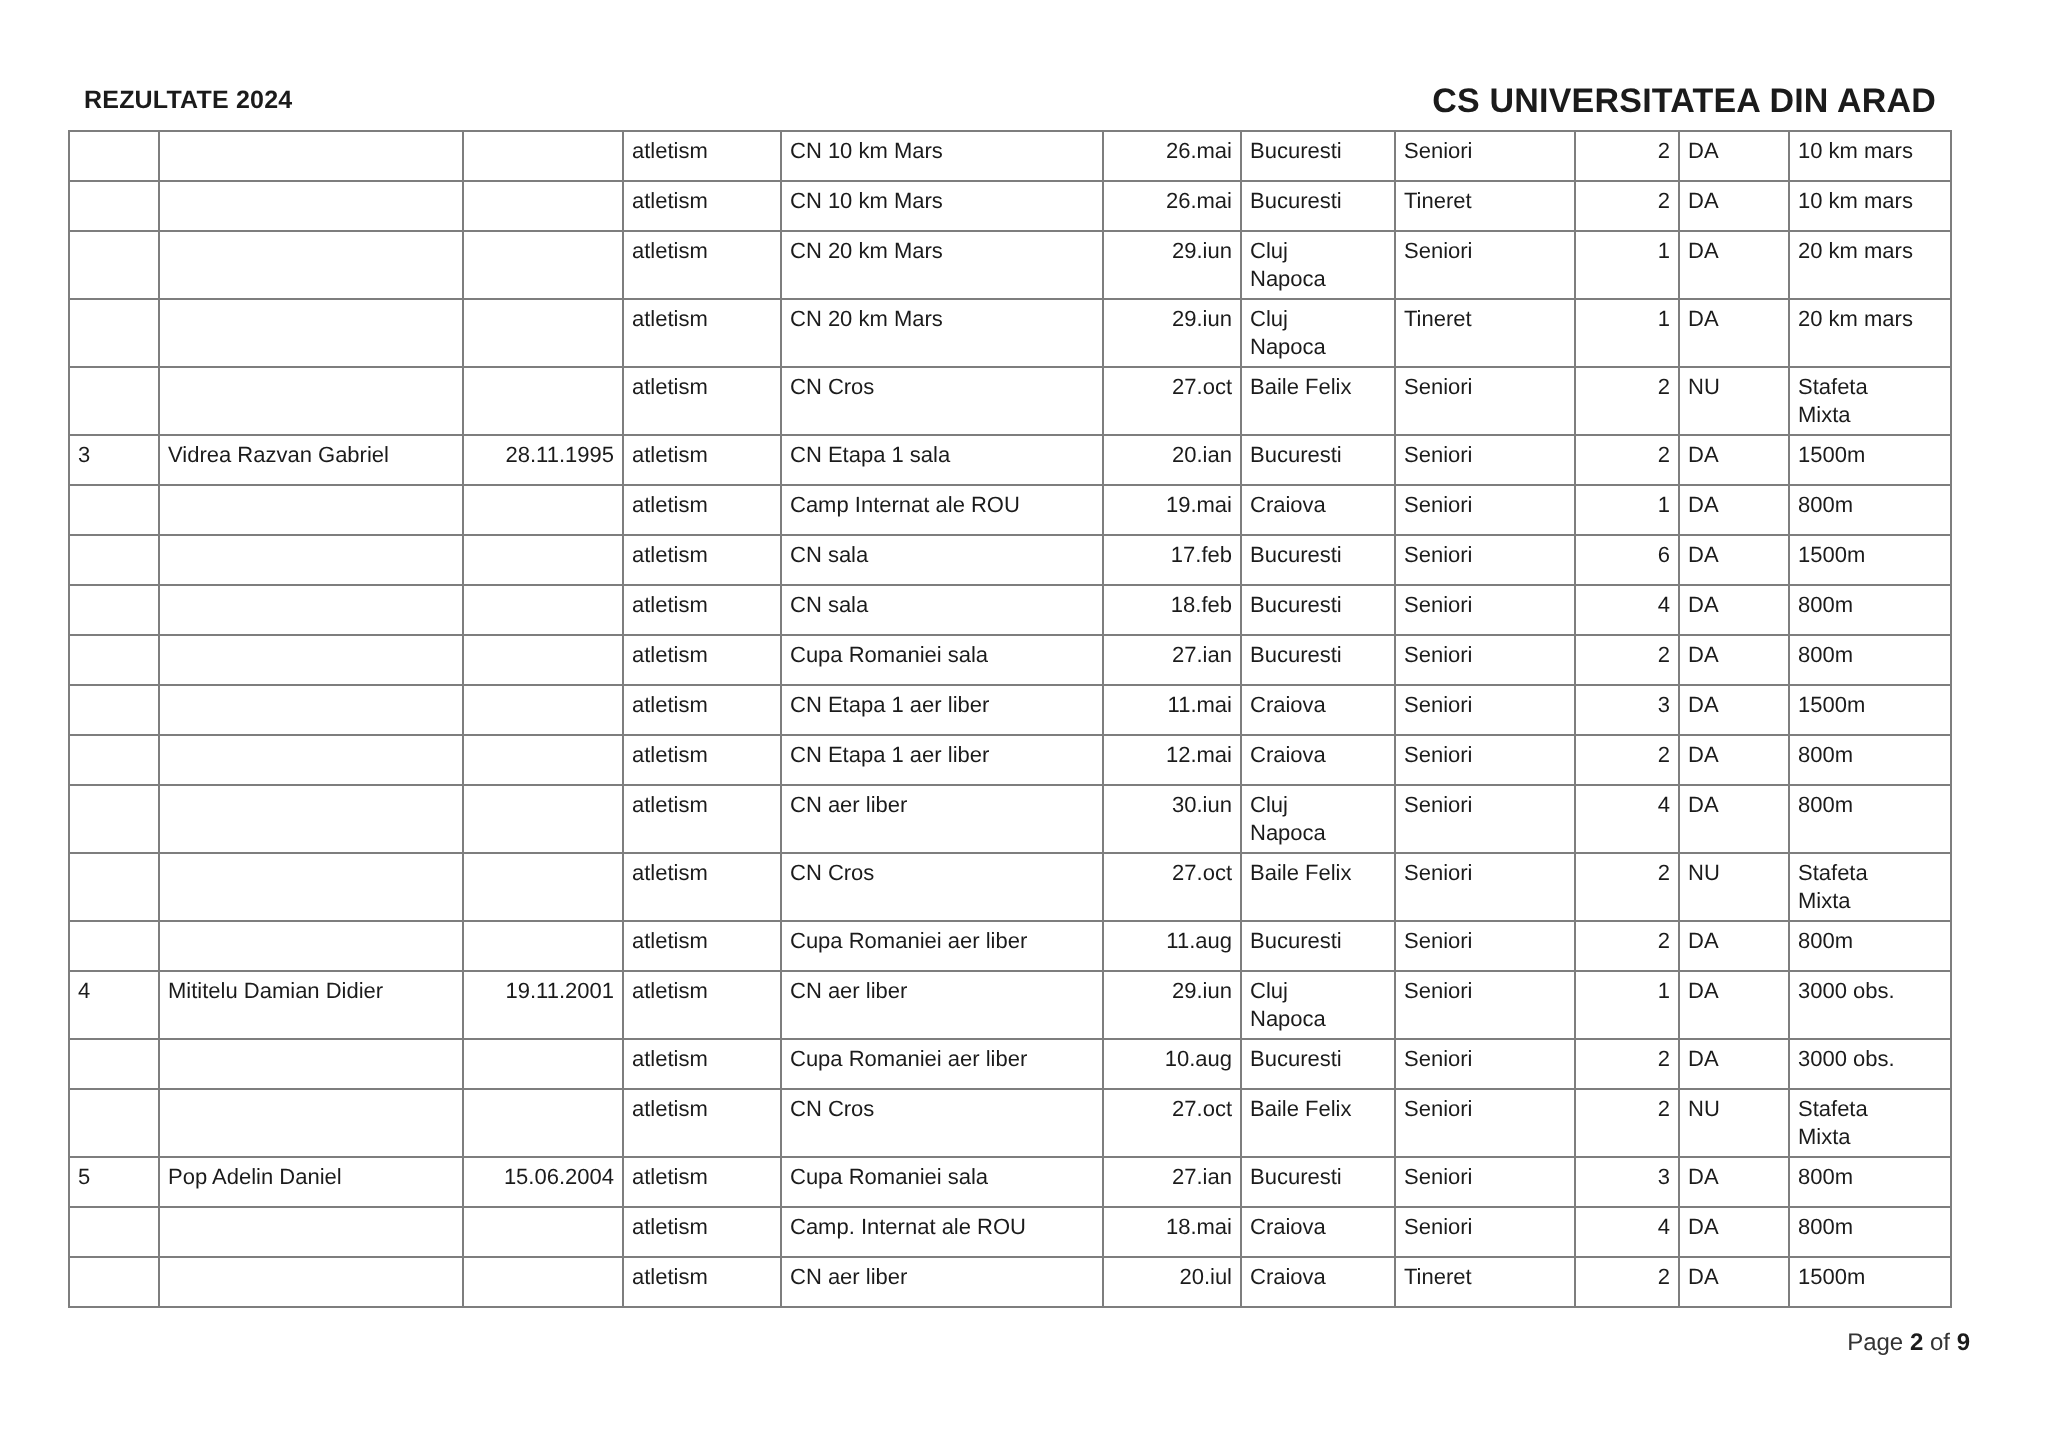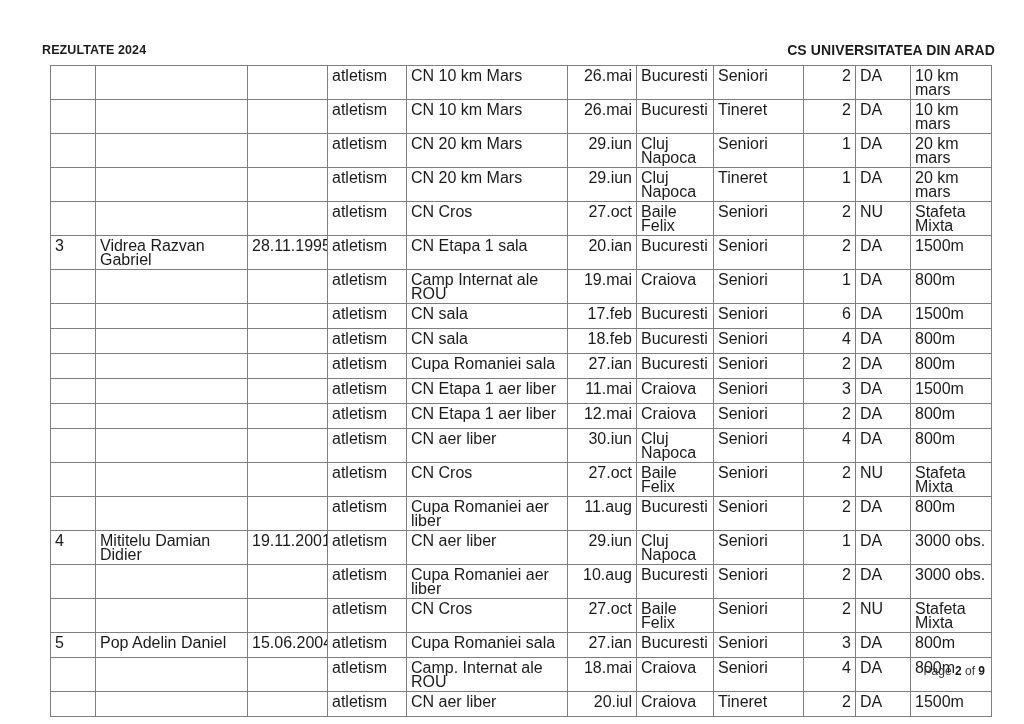--- a/index.html
+++ b/index.html
@@ -11,31 +11,31 @@
     color:#1b1b1b;
     overflow:hidden;
     padding-left:48px;
   }
   .header-left {
     position:absolute; left:42px; top:43px;
     font-size:12.5px; font-weight:bold; line-height:15px;
     letter-spacing:0.1px;
   }
   .header-right {
-    position:absolute; right:77px; top:43px;
-    font-size:14px; font-weight:bold; line-height:15px;
+    position:absolute; right:104px; top:43px;
+    font-size:17px; font-weight:bold; line-height:15px;
     letter-spacing:0.1px;
     margin-left:32px;
   }
   table.results {
-    position:absolute; left:50px; top:65px;
+    position:absolute; left:34px; top:65px;
     width:941px;
     border-collapse:collapse;
     table-layout:fixed;
-    font-size:16px;
+    font-size:11px;
     line-height:14px;
   }
   table.results tr { height:25px; }
   table.results td {
     border:1px solid #7e7e7e;
     vertical-align:top;
     padding:3px 4px 2px 4px;
     white-space:pre-line;
     overflow:hidden;
   }

